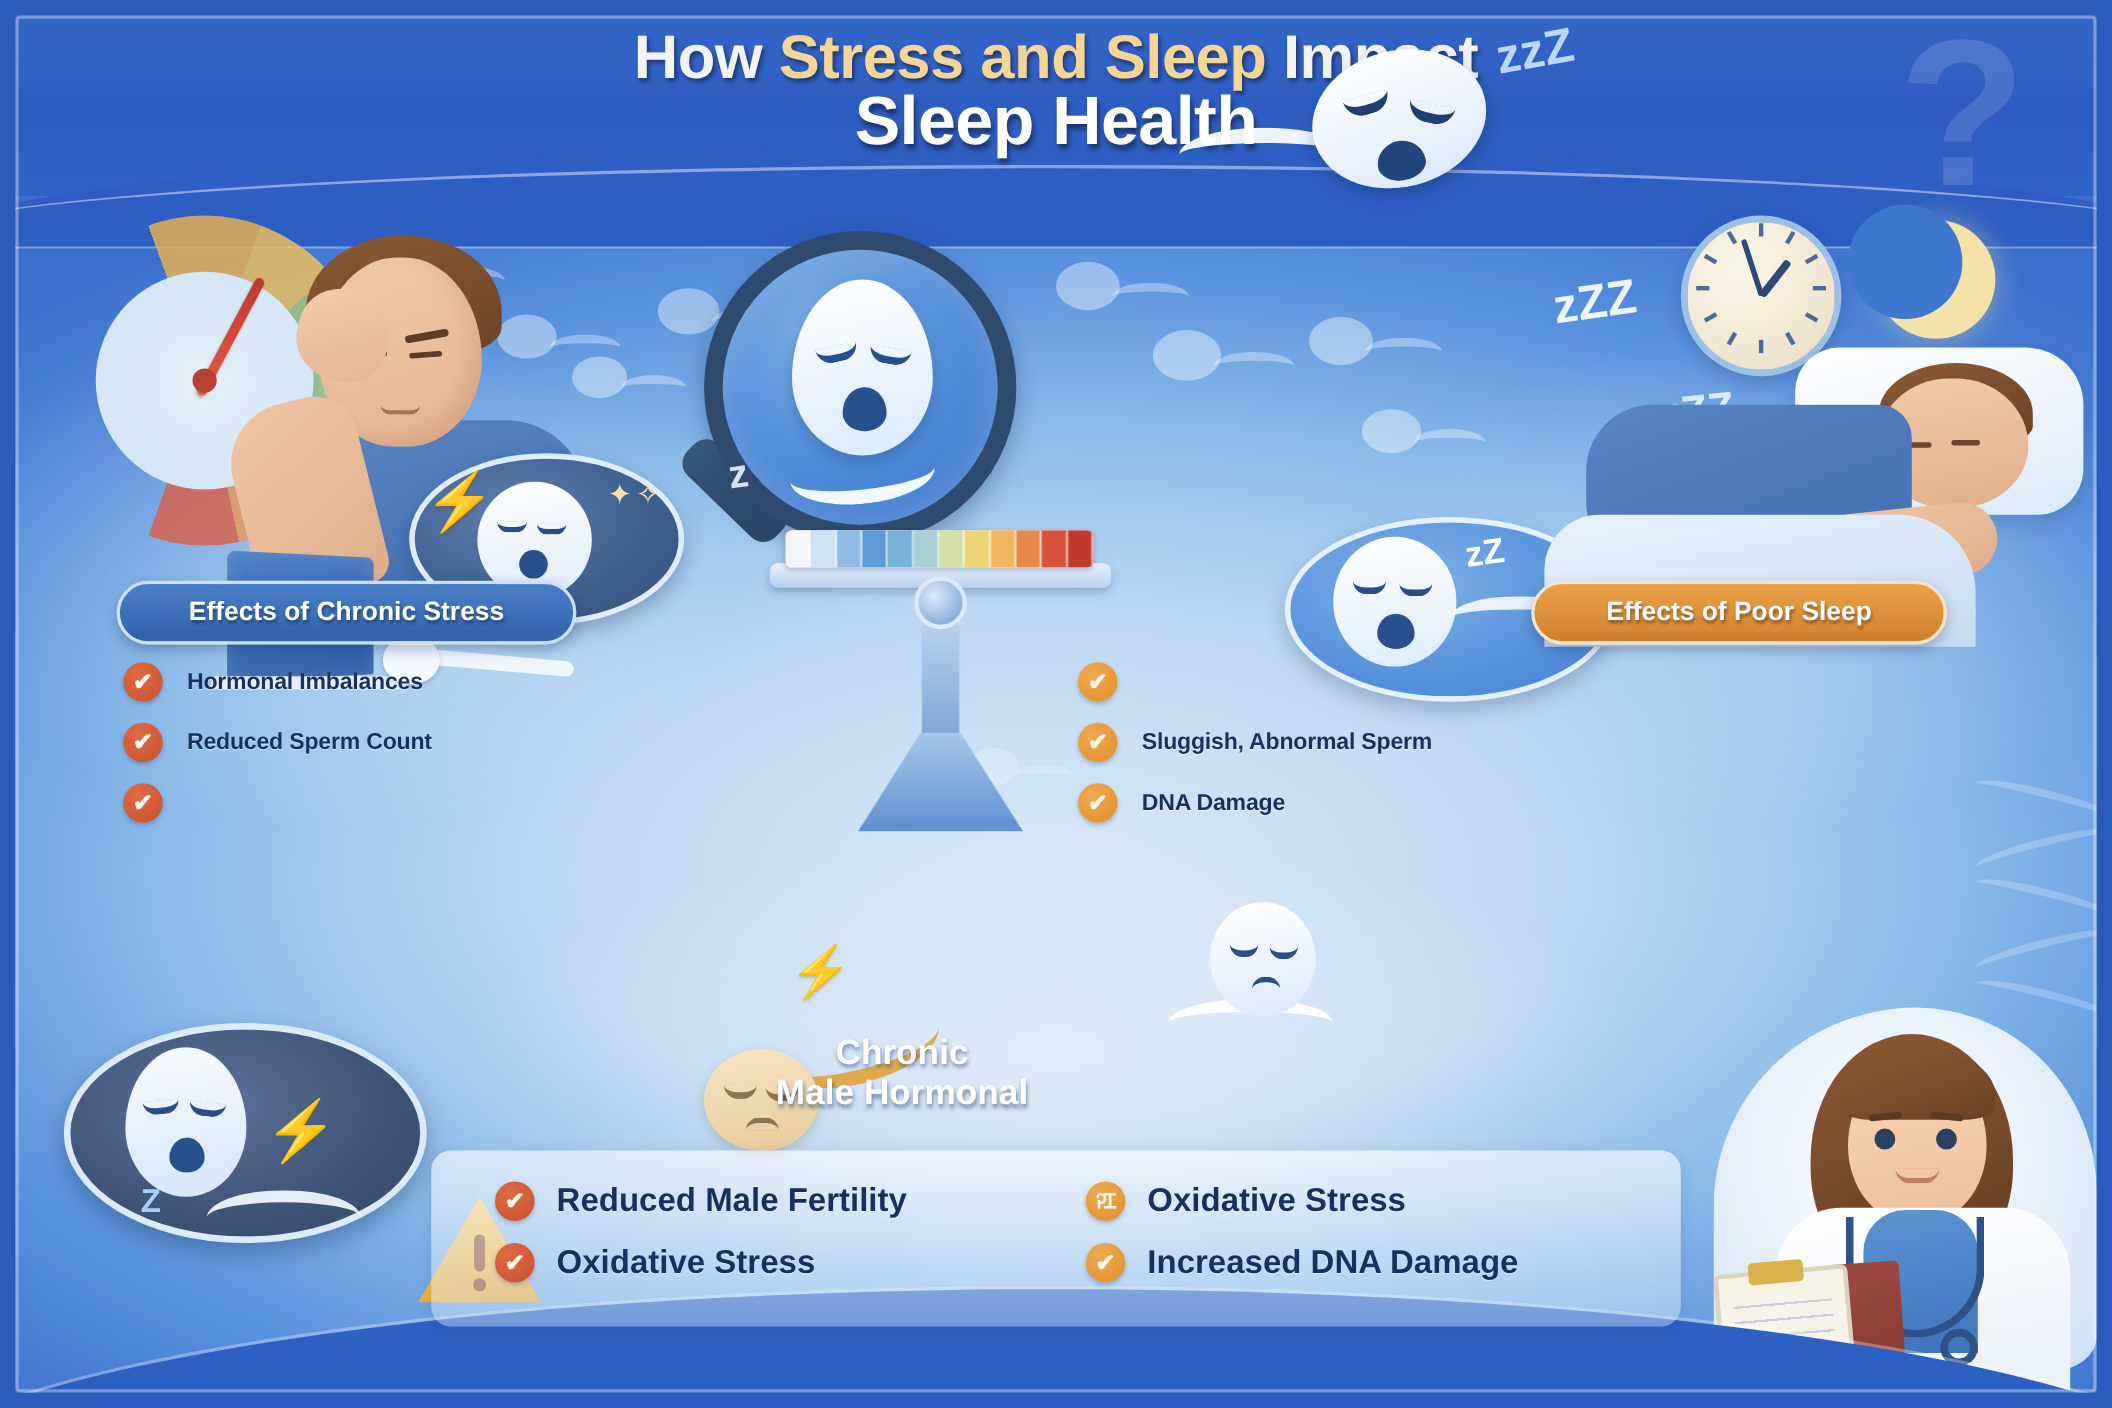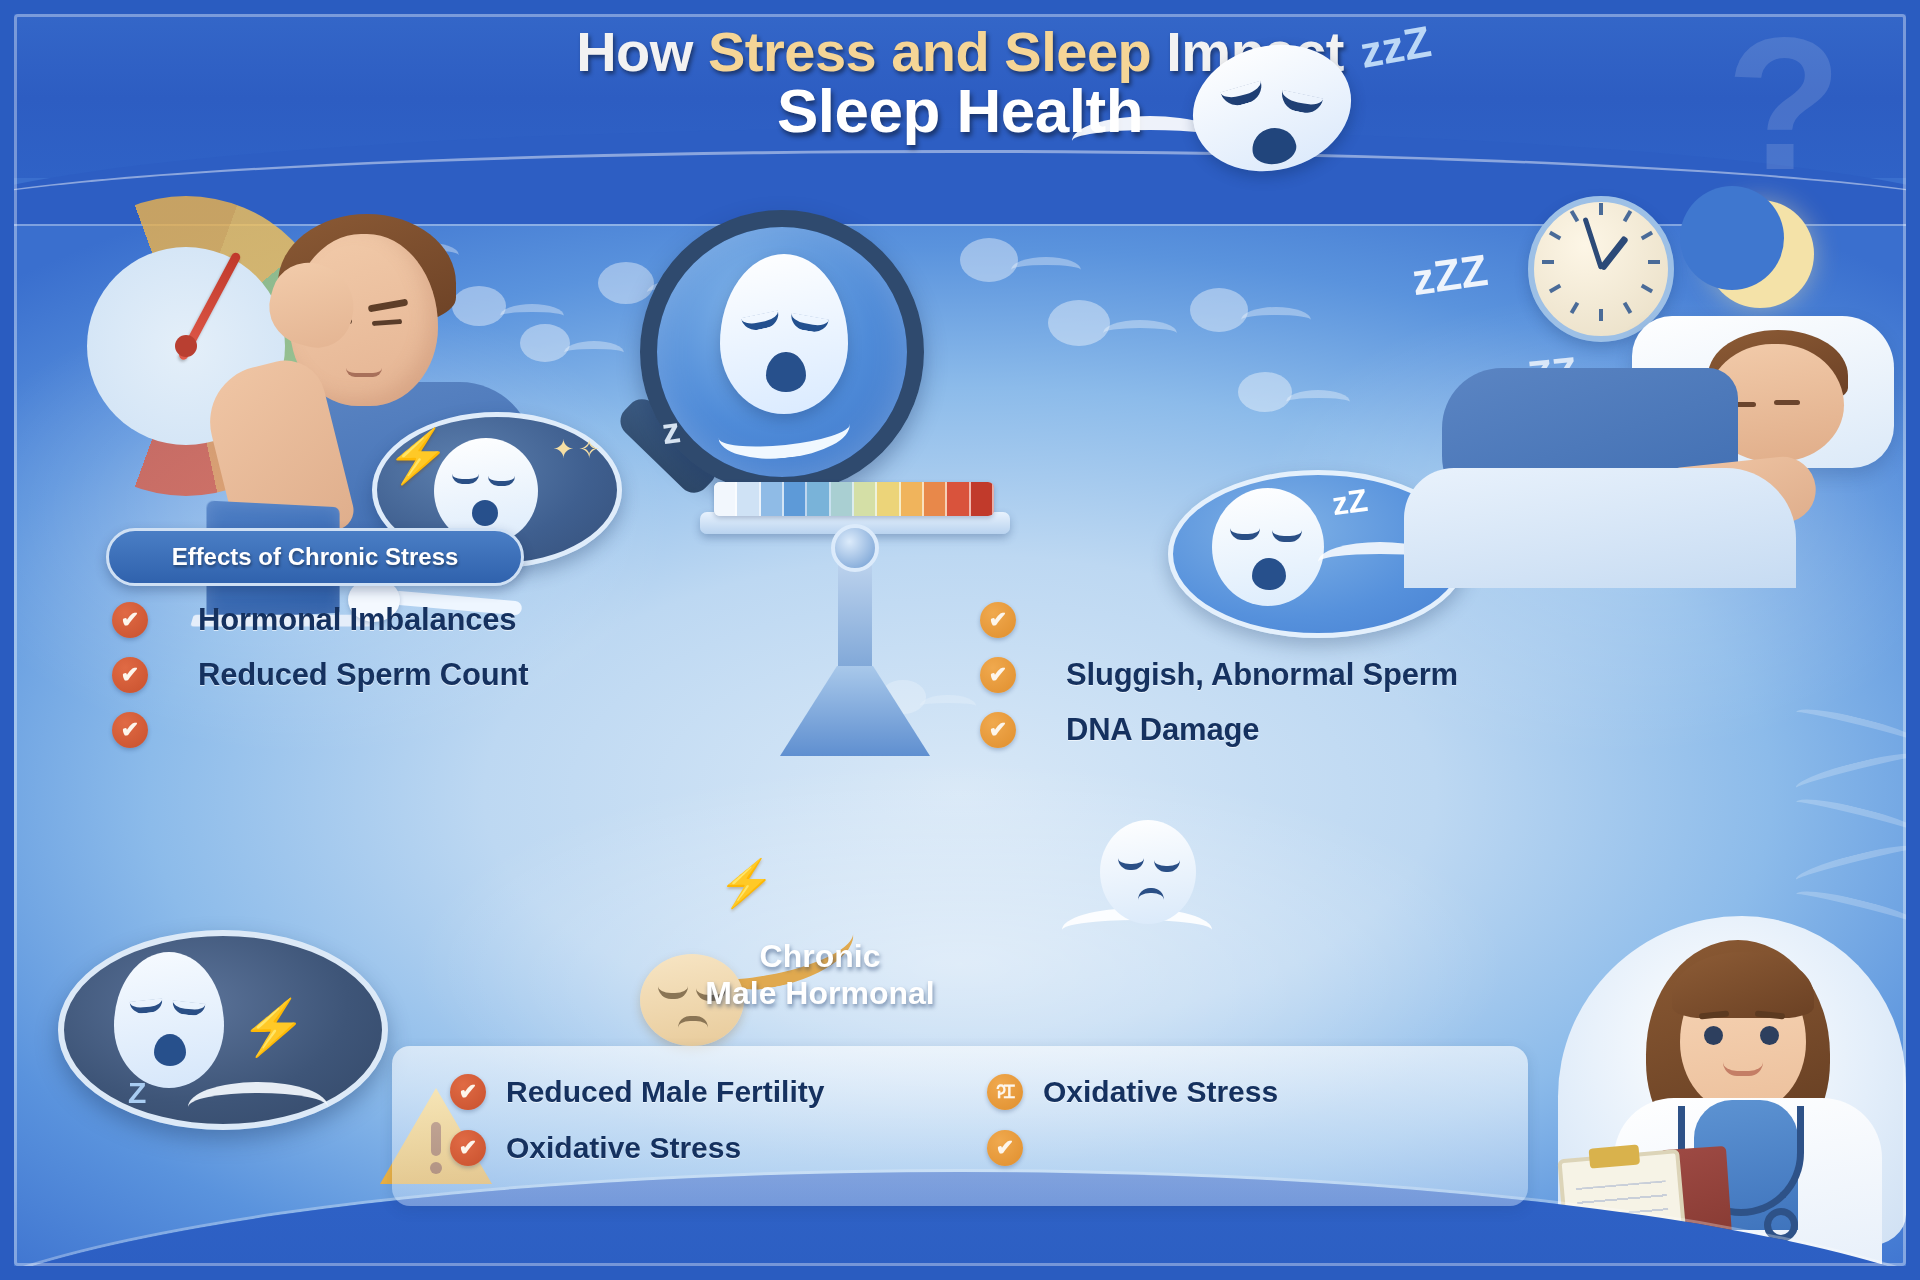--- a/index.html
+++ b/index.html
@@ -665,24 +665,23 @@
   .bullets-left .b-row, .bullets-right .b-row{ height:55px; }
   .chk{
     flex:0 0 auto; width:36px; height:36px; border-radius:50%;
     display:flex; align-items:center; justify-content:center;
     color:#fdf6ec; font-size:22px; font-weight:bold;
     box-shadow:0 2px 4px rgba(20,50,100,.28);
   }
   .chk-red{ background: radial-gradient(circle at 36% 30%, #e06a44, #c8512e); }
   .chk-orange{ background: radial-gradient(circle at 36% 30%, #f0a94e, #e08f2e); }
   .b-label{
-    font-size:31px; font-weight:bold; color:#15315f;
+    font-size:21px; font-weight:bold; color:#15315f;
     letter-spacing:-.2px;
     text-shadow:0 1px 0 rgba(255,255,255,.6);
-    margin-left:28px;
   }
 
   
   .center-caption{
     position:absolute; left:640px; top:938px; width:360px;
     text-align:center; z-index:30;
     font-size:32px; font-weight:bold; color:#ffffff; line-height:1.16;
     text-shadow: 1px 3px 4px rgba(10,40,90,.5);
   }
 
@@ -883,20 +882,21 @@
     <div class="hair"></div>
     <div class="head"></div>
     <div class="eyeA"></div>
       <div class="eyeB"></div>
     <div class="body"></div>
     <div class="arm"></div>
     <div class="blanket"></div>
   </div>
 
   <div class="banner banner-left">Effects of Chronic Stress</div>
+  <div class="banner banner-right">Effects of Poor Sleep</div>
 
   <div class="bullets bullets-left">
     <div class="b-row">
       <div class="chk chk-red">✔</div>
       <div class="b-label">Hormonal Imbalances</div>
     </div>
     <div class="b-row">
       <div class="chk chk-red">✔</div>
       <div class="b-label">Reduced Sperm Count</div>
     </div>
@@ -970,20 +970,21 @@
           <div class="bp-label">Oxidative Stress</div>
         </div>
       </div>
       <div class="bp-col">
         <div class="bp-row">
           <div class="chk-glitch">ᎮᏆ</div>
           <div class="bp-label">Oxidative Stress</div>
         </div>
         <div class="bp-row">
           <div class="chk chk-orange">✔</div>
+          <div class="bp-label">Increased DNA Damage</div>
         </div>
       </div>
     </div>
   </div>
 
   <div class="ill doctor">
     <div class="halo"></div>
     <div class="hair-back"></div>
     <div class="face"></div>
     <div class="bang"></div>

